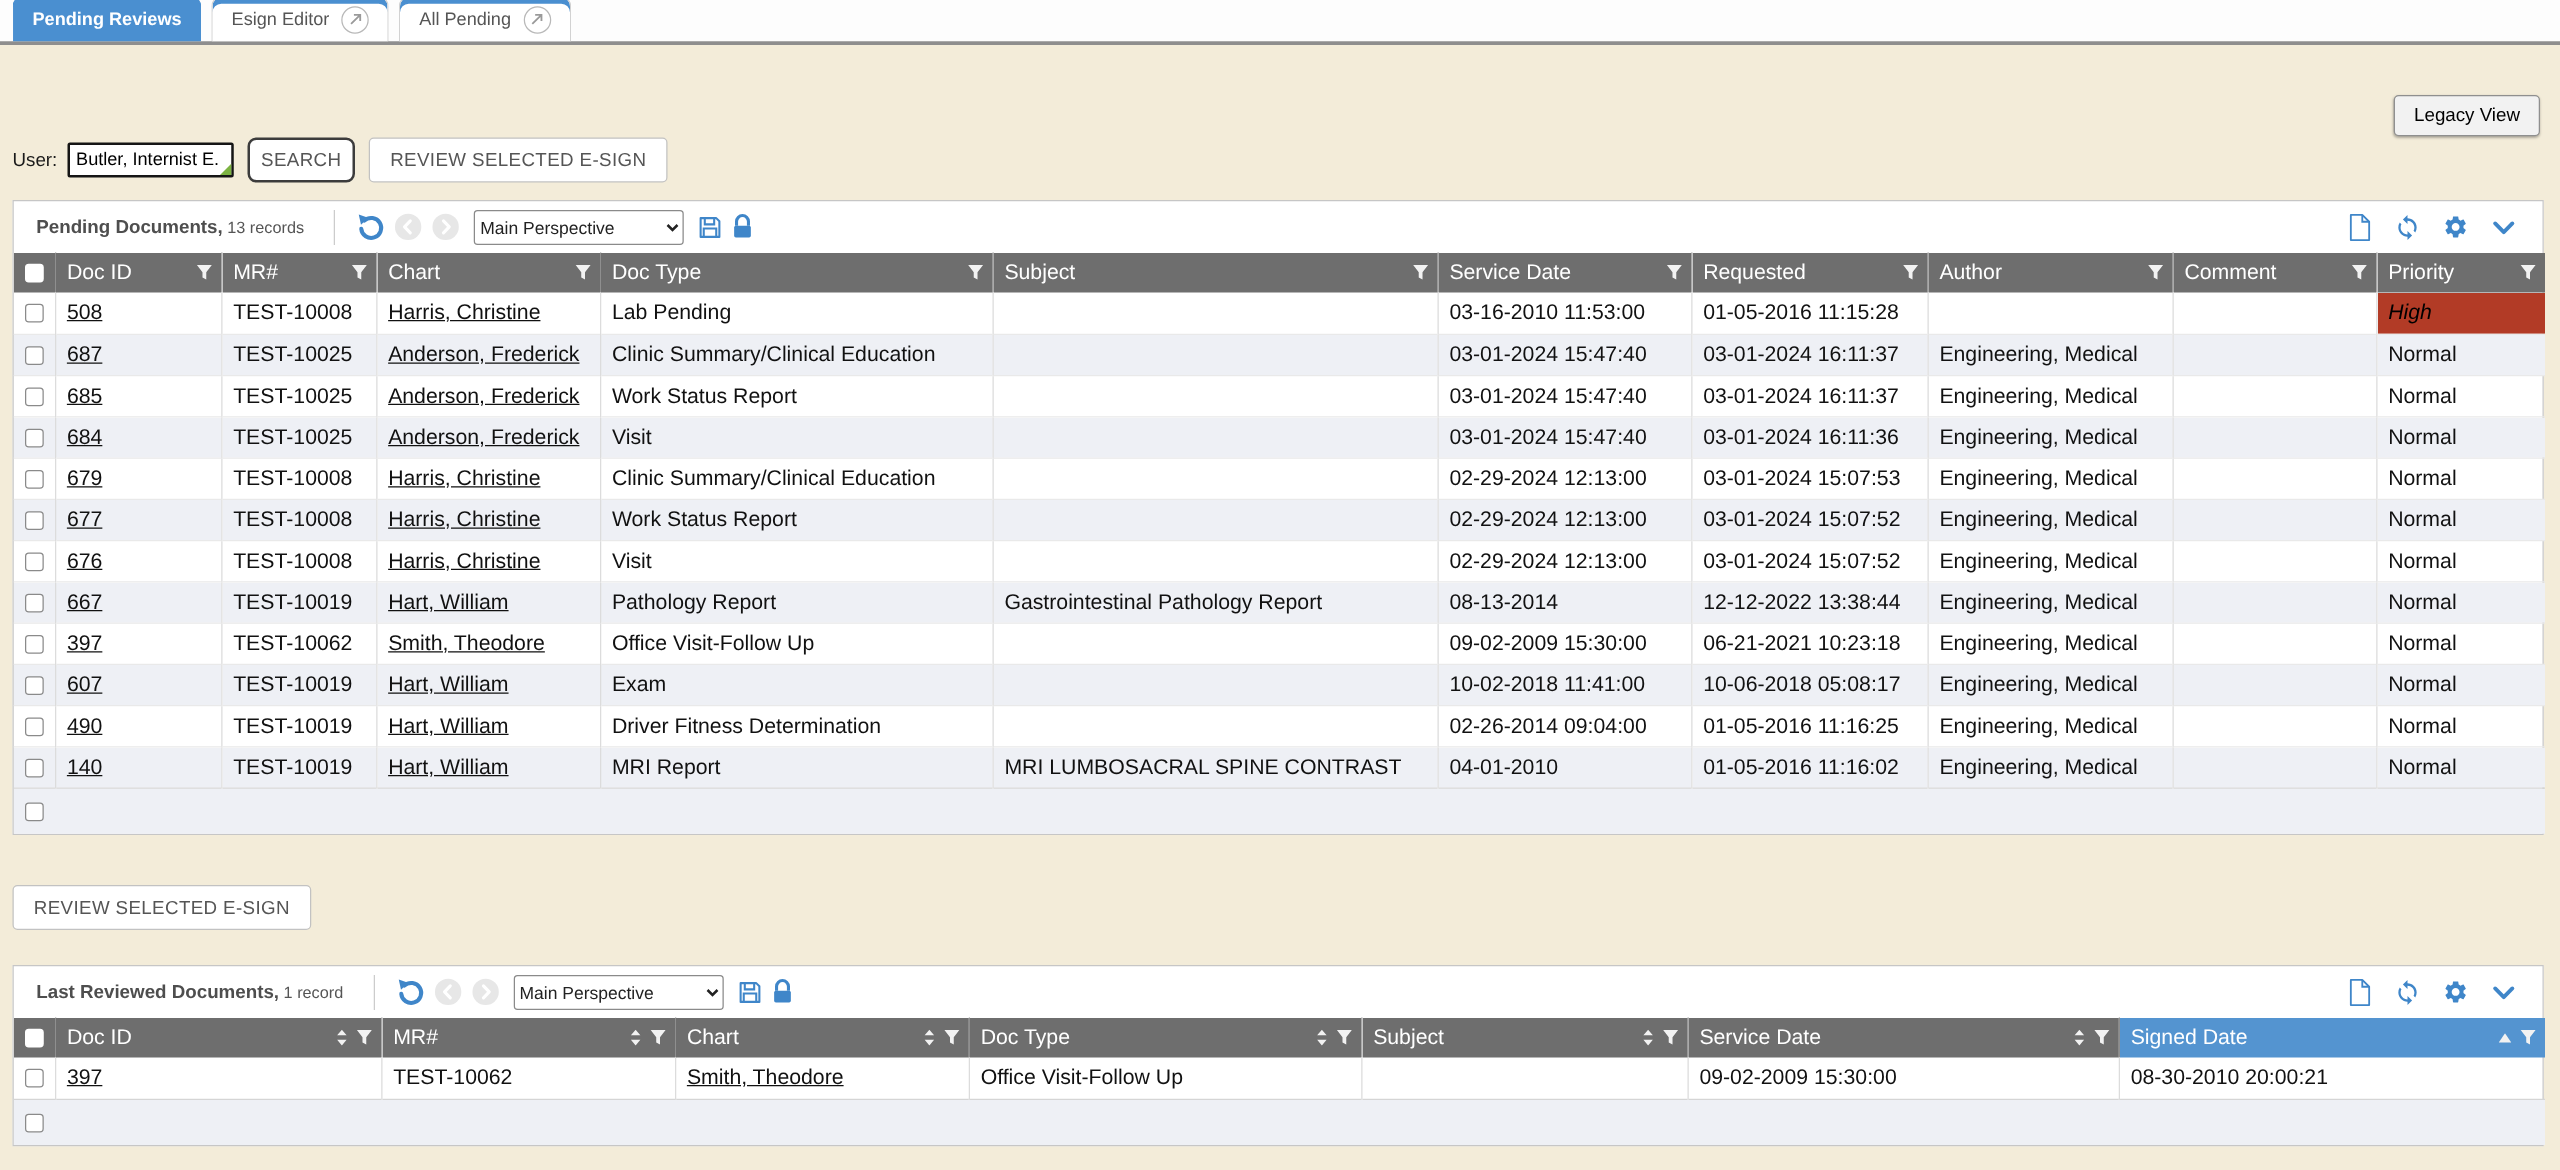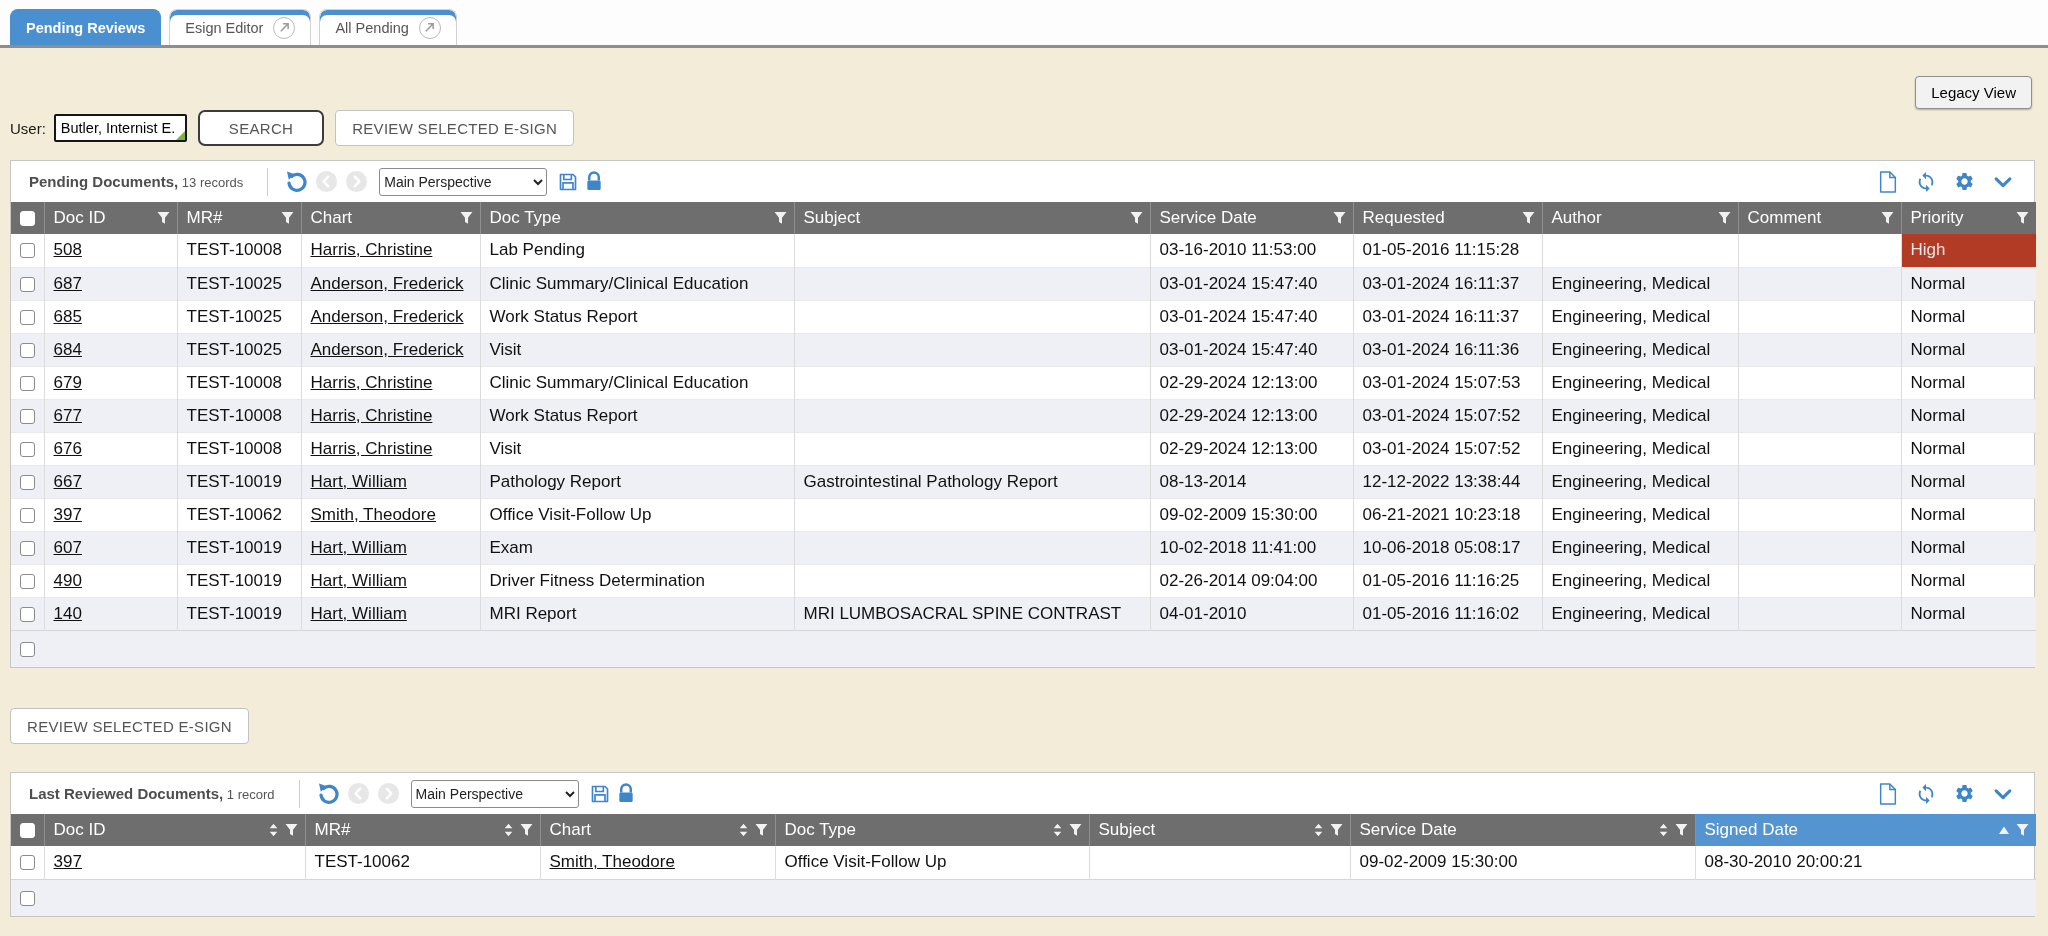--- a/index.html
+++ b/index.html
@@ -5,21 +5,21 @@
   * { box-sizing: border-box; }
   html,body { margin:0; padding:0; }
   body {
     width:2048px; height:936px; position:relative; overflow:hidden;
     background:var(--page_cream,#f3ecd9);
     font-family:"Liberation Sans", sans-serif;
     color:#1a1a1a;
   }
   
   .tabbar {
-    position:absolute; top:0; left:0; width:100%; height:48px;
+    position:absolute; top:0; left:0; width:100%; height:36px;
     background:#fdfdfd; border-bottom:3px solid #8e8e8e;
     display:flex; align-items:flex-end; padding-left:10px; gap:8px;
   }
   .tab {
     display:flex; align-items:center; gap:10px; height:36px; padding:0 15px;
     border-radius:8px 8px 0 0; font-size:14.5px; color:#555; cursor:pointer;
     background:#fff; border:1px solid #d2d2d2; border-bottom:none;
     box-shadow: inset 0 5px 0 var(--accent_blue,#4a8fd0);
   }
   .tab.active {
@@ -42,21 +42,21 @@
   .inputwrap input {
     width:133px; height:28px; border:2px solid #151515; border-radius:2px;
     font-size:14.5px; font-family:inherit; padding:0 5px; background:#fff;
   }
   .grip { position:absolute; right:2px; bottom:2px; width:0; height:0;
     border-left:9px solid transparent; border-bottom:9px solid #7cb342; }
   .btn {
     height:36px; background:#fff; border:1px solid #c2c2c2; border-radius:4px;
     font-size:15px; color:#555; font-family:inherit; letter-spacing:.3px; cursor:pointer;
   }
-  .searchbtn { padding:0 29px; border:2.5px solid #3c3c3c; border-radius:7px; margin-right:11px; }
+  .searchbtn { padding:0 9px; border:2.5px solid #3c3c3c; border-radius:7px; margin-right:11px; }
   .reviewbtn { padding:0 16px; }
   .reviewbtn.second { position:absolute; top:708px; left:10px; }
   
   .panel { position:absolute; left:10px; width:2025px; background:#fff; border:1px solid #c6c6c6; }
   .panel.pending  { top:160px; }
   .panel.reviewed { top:759px;margin-top:13px; }
   .ptoolbar { height:41px; display:flex; align-items:center; padding:0 10px; gap:7px; }
   .ptitle { font-size:13px; color:#555; padding:0 8px; white-space:nowrap; }
   .ptitle b { font-size:15px; color:#4e4e4e; }
   .vsep { width:1px; height:28px; background:#ccc; margin:0 9px; }
@@ -78,21 +78,21 @@
   th .hicons { position:absolute; right:7px; top:50%; transform:translateY(-50%);
     display:flex; gap:7px; align-items:center; color:#f2f2f2; }
   th.sel, td.sel { text-align:center; padding:0; }
   tbody td {
     height:33px; padding:0 9px; border-top:1px solid #e9e9e9;
     white-space:nowrap; overflow:hidden; color:#111;
   }
   tbody td + td { border-left:1px solid #dcdcdc; }
   tbody tr:first-child td { border-top:none; }
   tbody tr.alt { background:var(--row_alt,#eef0f5); }
-  tbody td.hi { background:var(--high_priority_red,#b23b26); color:#e5e5e5; }
+  tbody td.hi { background:var(--high_priority_red,#b23b26); color:#000000;font-style:italic; }
   tbody tr.trailing { background:var(--row_alt,#eef0f5); }
   tbody tr.trailing td { height:37px; border-left:none; border-top:1px solid #d5d5d5; }
   .link { text-decoration:underline; cursor:pointer; }
   .cb { display:inline-block; width:15px; height:15px; border:1.5px solid #8a8a8a;
     border-radius:3px; background:#fff; vertical-align:middle; cursor:pointer; }
   .cb.hcb { border-color:#fff; background:#fff; }
 </style>
 </head>
 <body>
 

